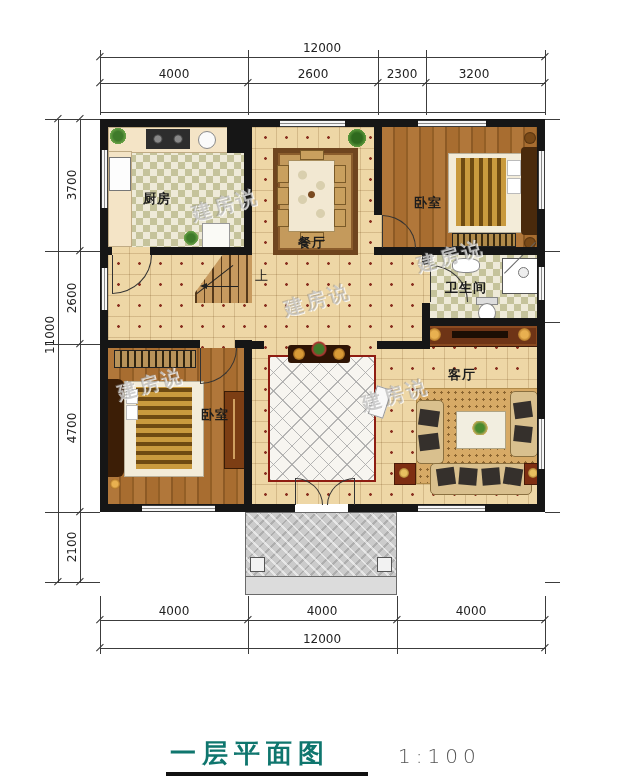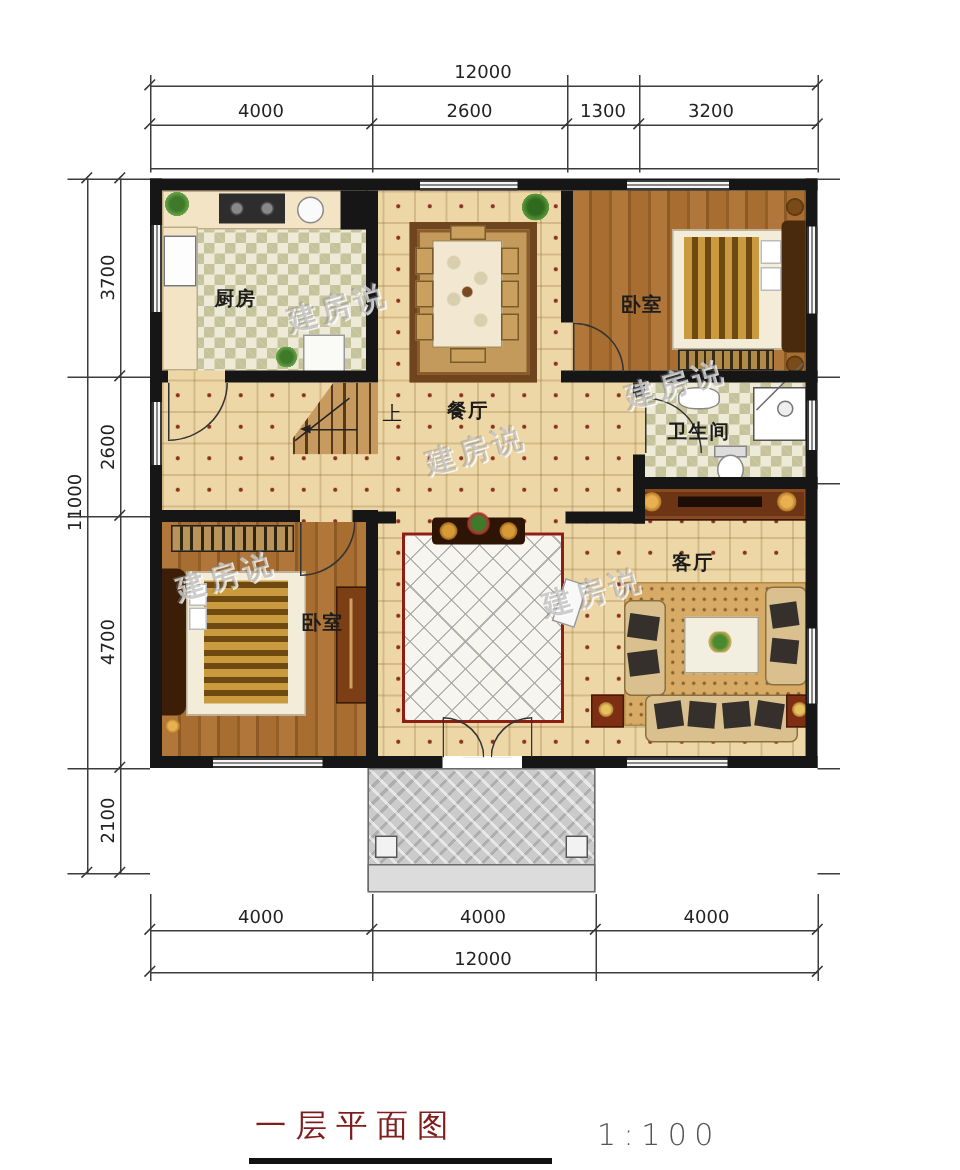--- a/index.html
+++ b/index.html
@@ -34,21 +34,21 @@
 <body>
 <div id="canvas">
 
   <div class="hlab" style="left:322px;top:54px">12000</div>
   <div class="dl" style="left:100px;top:57px;width:445px;height:1px"></div>
   <div class="tick" style="left:100px;top:57px"></div>
   <div class="tick" style="left:545px;top:57px"></div>
 
   <div class="hlab" style="left:174px;top:80px">4000</div>
   <div class="hlab" style="left:313px;top:80px">2600</div>
-  <div class="hlab" style="left:402px;top:80px">1300</div>
+  <div class="hlab" style="left:402px;top:80px">2300</div>
   <div class="hlab" style="left:474px;top:80px">3200</div>
   <div class="dl" style="left:100px;top:83px;width:445px;height:1px"></div>
   <div class="tick" style="left:100px;top:83px"></div>
   <div class="tick" style="left:248px;top:83px"></div>
   <div class="tick" style="left:378px;top:83px"></div>
   <div class="tick" style="left:426px;top:83px"></div>
   <div class="tick" style="left:545px;top:83px"></div>
   <div class="dl" style="left:100px;top:112px;width:445px;height:1px"></div>
   <div class="dl" style="left:100px;top:50px;width:1px;height:65px"></div>
   <div class="dl" style="left:248px;top:50px;width:1px;height:65px"></div>
@@ -253,30 +253,30 @@
     <div class="winH" style="left:318px;top:385.5px;width:67px"></div>
 
     <div class="a" style="left:12px;top:136px;width:38px;height:38px;border:1.3px solid #333;border-top:none;border-bottom-right-radius:100% 100%;border-top-left-radius:0"></div>
     <div class="a" style="left:282px;top:96px;width:32px;height:32px;border:1.3px solid #333;border-bottom:none;border-top-right-radius:100% 100%"></div>
     <div class="a" style="left:330px;top:146px;width:36px;height:36px;border:1.3px solid #333;border-bottom:none;border-top-right-radius:100% 100%"></div>
     <div class="a" style="left:100px;top:229px;width:35px;height:35px;border:1.3px solid #333;border-top:none;border-bottom-right-radius:100% 100%"></div>
     <div class="a" style="left:195px;top:359px;width:26px;height:26px;border:1.3px solid #333;border-bottom:none;border-top-right-radius:100% 100%"></div>
     <div class="a" style="left:227px;top:359px;width:26px;height:26px;border:1.3px solid #333;border-bottom:none;border-top-left-radius:100% 100%"></div>
 
     <div class="rlab" style="left:57px;top:80px">厨房</div>
-    <div class="rlab" style="left:212px;top:155px">餐厅</div>
+    <div class="rlab" style="left:212px;top:124px">餐厅</div>
     <div class="rlab" style="left:328px;top:84px">卧室</div>
     <div class="rlab" style="left:366px;top:169px">卫生间</div>
     <div class="rlab" style="left:115px;top:296px">卧室</div>
     <div class="rlab" style="left:362px;top:256px">客厅</div>
     <div class="rlab" style="left:162px;top:157px;font-weight:normal">上</div>
 
     <div class="wm" style="left:125px;top:86px">建房说</div>
     <div class="wm" style="left:350px;top:137px">建房说</div>
     <div class="wm" style="left:217px;top:181px">建房说</div>
     <div class="wm" style="left:50px;top:265px">建房说</div>
     <div class="wm" style="left:295px;top:276px">建房说</div>
   </div>
 
-  <div class="a" style="left:170px;top:736px;font-size:21px;font-weight:400;letter-spacing:6px;color:#7f1d1d">一层平面图</div>
+  <div class="a" style="left:170px;top:736px;font-size:26px;font-weight:700;letter-spacing:6px;color:#0f766e">一层平面图</div>
   <div class="a" style="left:166px;top:772px;width:202px;height:4px;background:#111"></div>
   <div class="a" style="left:398px;top:744px;font-size:20px;font-weight:300;letter-spacing:5px;color:#555">1:100</div>
 </div>
 
 </body></html>

